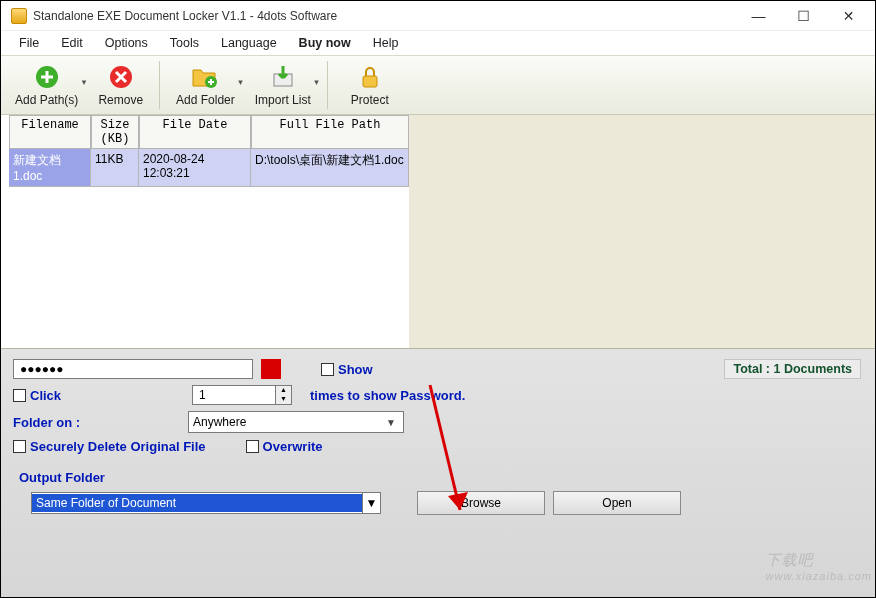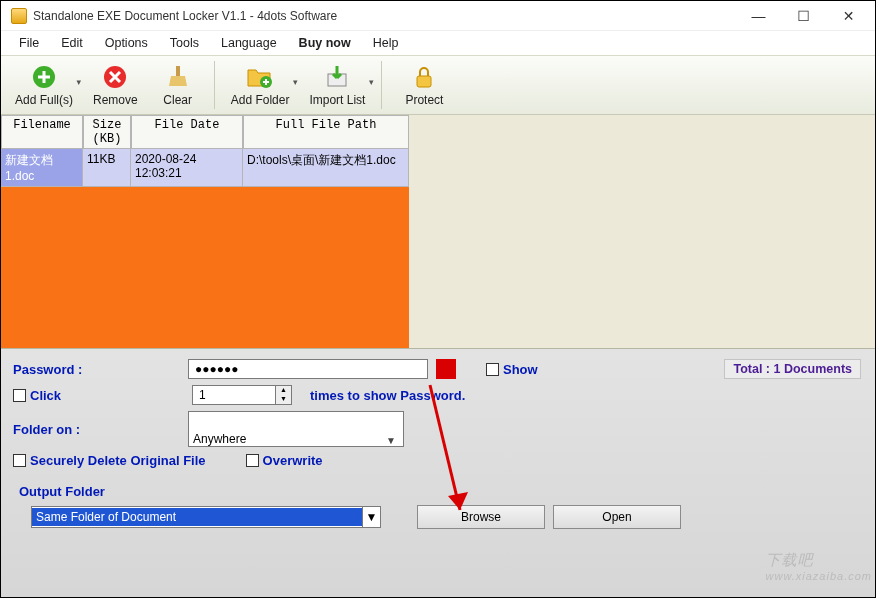--- a/index.html
+++ b/index.html
@@ -12,49 +12,49 @@
 .menubar { height: 24px; display: flex; align-items: center; padding: 0 8px; gap: 2px; background: #fff; }
 .menubar .menu-item { padding: 3px 10px; color: #222; font-size: 12.5px; }
 .menubar .menu-item.buy { font-weight: bold; }
 .toolbar { height: 60px; display: flex; align-items: center; background: linear-gradient(#fbfcf8,#e8ebde); border-top: 1px solid #d8dbc9; border-bottom: 1px solid #c7cab6; padding: 0 4px; }
 .toolbar .tbtn { display: flex; flex-direction: column; align-items: center; justify-content: center; padding: 4px 10px; min-width: 60px; position: relative; }
 .toolbar .tbtn .icon { width: 28px; height: 28px; display: flex; align-items: center; justify-content: center; }
 .toolbar .tbtn .chev { position: absolute; right: 2px; top: 18px; font-size: 9px; color: #555; }
 .toolbar .lbl { font-size: 12px; color: #222; margin-top: 2px; }
 .toolbar .sep { width: 1px; height: 48px; background: #c9ccb9; margin: 0 6px; }
 .file-area { height: 234px; background: #ece9d8; border-bottom: 1px solid #b5b6a1; }
-.grid { background: #f97316; width: 408px; }
+.grid { background: #ffffff; width: 408px; padding-left: 8px; }
 .grid .header { display: flex; background: #f0f0f0; font-family: "Courier New", monospace; font-size: 12px; }
 .grid .header .col { border: 1px solid #b5b5b5; padding: 2px 4px; text-align: center; background: #f7f7f4; }
 .grid .row { display: flex; background: #cfd2f3; font-size: 12px; }
 .grid .row.selected .cell:first-child { background: #9aa3e8; color: #fff; }
 .grid .row .cell { border-right: 1px solid #b5b5b5; border-bottom: 1px solid #b5b5b5; padding: 3px 4px; }
 .col1, .cell1 { width: 82px; }
 .col2, .cell2 { width: 48px; }
 .col3, .cell3 { width: 112px; }
 .col4, .cell4 { width: 166px; flex: 1; }
 .lower { background: linear-gradient(#e3e3e3,#d6d6d6); height: 248px; padding: 10px 12px; position: relative; }
 .row-line { display: flex; align-items: center; margin-bottom: 6px; }
 .bold-blue { color: #0018b8; font-weight: bold; font-size: 13px; }
 .chk { width: 13px; height: 13px; border: 1px solid #333; margin-right: 4px; background: #fff; display: inline-block; }
 .pwd-label { width: 175px; }
 .pwd-input { width: 240px; height: 20px; border: 1px solid #7a7a7a; padding: 2px 6px; font-size: 12px; background: #fff; }
 .red-sq { width: 20px; height: 20px; background: #d80000; margin-left: 8px; }
-.show-wrap { display: flex; align-items: center; margin-left: 30px; text-align: center; }
+.show-wrap { display: flex; align-items: center; margin-left: 40px; text-align: center; }
 .spinner { width: 100px; height: 20px; border: 1px solid #7a7a7a; background: #fff; display: flex; align-items: center; justify-content: space-between; padding-left: 6px; }
 .spinner .spin-btns { width: 16px; display: flex; flex-direction: column; }
 .spinner .sb { height: 9px; border-left: 1px solid #7a7a7a; font-size: 7px; text-align: center; line-height: 8px; background: #eee; }
-.combo { height: 36px; border: 1px solid #7a7a7a; background: #fff; display: flex; align-items: flex-end; padding: 0 4px; justify-content: space-between; }
+.combo { height: 22px; border: 1px solid #7a7a7a; background: #fff; display: flex; align-items: center; padding: 0 4px; justify-content: space-between; }
 .combo .drop { width: 16px; text-align: center; color: #444; font-size: 10px; }
 .output-label { color: #0018b8; font-weight: bold; font-size: 13px; margin-top: 16px; margin-left: 6px; }
 .output-row { display: flex; align-items: center; margin-top: 6px; margin-left: 18px; gap: 36px; }
 .output-combo { width: 350px; height: 22px; border: 1px solid #7a7a7a; background: #fff; display: flex; align-items: center; justify-content: space-between; }
 .output-combo .sel-text { background: #1e56d4; color: #fff; padding: 2px 4px; flex: 1; }
 .btn { width: 128px; height: 24px; border: 1px solid #8a8a8a; background: linear-gradient(#f4f4f4,#ddd); font-size: 12px; text-align: center; display: flex; align-items: center; justify-content: center; }
-.total-badge { position: absolute; right: 14px; top: 10px; background: #ececec; border: 1px solid #c4c4c4; padding: 2px 8px; font-size: 12.5px; font-weight: bold; color: #4c1d95; }
+.total-badge { position: absolute; right: 14px; top: 10px; background: #ececec; border: 1px solid #c4c4c4; padding: 2px 8px; font-size: 12.5px; font-weight: bold; color: #14532d; }
 .arrow-annot { position: absolute; left: 420px; top: 380px; pointer-events: none; }
 .arrow-annot svg { overflow: visible; }
 .watermark { position: absolute; right: 4px; bottom: 16px; color: #bbb; font-size: 11px; font-style: italic; letter-spacing: 1px; pointer-events: none; }
 .watermark .wm-top { font-size: 15px; }
 .blank-right { flex:1; background:#ece9d8; }
 .grid-wrap { display:flex; height:100%; }
 </style>
 </head>
 <body>
 
@@ -80,39 +80,30 @@
 
 <div class="toolbar">
   <div class="tbtn">
     <div class="icon">
         <svg width="26" height="26">
           <circle cx="13" cy="13" r="11" fill="#3fae2a"></circle>
           <path d="M13 7v12M7 13h12" stroke="#fff" stroke-width="3"></path>
         </svg>
       </div>
     <span class="chev">▾</span>
-    <div class="lbl">Add Full(s)</div>
+    <div class="lbl">Add Path(s)</div>
   </div>
   <div class="tbtn">
     <div class="icon">
         <svg width="26" height="26">
           <circle cx="13" cy="13" r="11" fill="#e82c2c"></circle>
           <path d="M8 8l10 10M18 8L8 18" stroke="#fff" stroke-width="3"></path>
         </svg>
       </div>
     <div class="lbl">Remove</div>
-  </div>
-  <div class="tbtn">
-    <div class="icon">
-        <svg width="26" height="26">
-          <rect x="11" y="2" width="4" height="10" fill="#c89b4a"></rect>
-          <path d="M6 12h14l2 10H4z" fill="#e8c56a"></path>
-        </svg>
-      </div>
-    <div class="lbl">Clear</div>
   </div>
   <div class="sep"></div>
   <div class="tbtn">
     <div class="icon">
         <svg width="28" height="26">
           <path d="M2 6h8l2 3h12v13H2z" fill="#f4c542" stroke="#c89000"></path>
           <circle cx="20" cy="18" r="6" fill="#3fae2a"></circle>
           <path d="M20 15v6M17 18h6" stroke="#fff" stroke-width="2"></path>
         </svg>
       </div>
@@ -158,21 +149,20 @@
       </div>
     </div>
     <div class="blank-right"></div>
   </div>
 </div>
 
 <div class="lower">
   <div class="total-badge">Total : 1 Documents</div>
 
   <div class="row-line">
-    <div class="bold-blue pwd-label">Password :</div>
     <div class="pwd-input">●●●●●●</div>
     <div class="red-sq"></div>
     <div class="show-wrap">
       <span class="chk"></span>
       <span class="bold-blue">Show</span>
     </div>
   </div>
 
   <div class="row-line">
     <div style="width:179px;display:flex;align-items:center">

